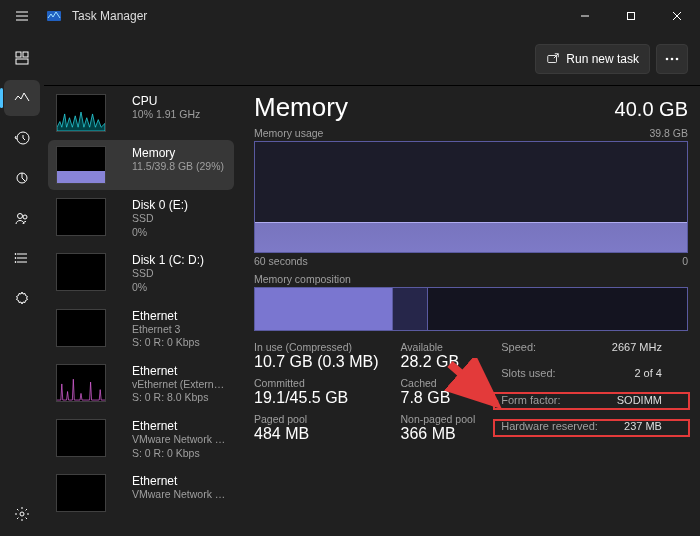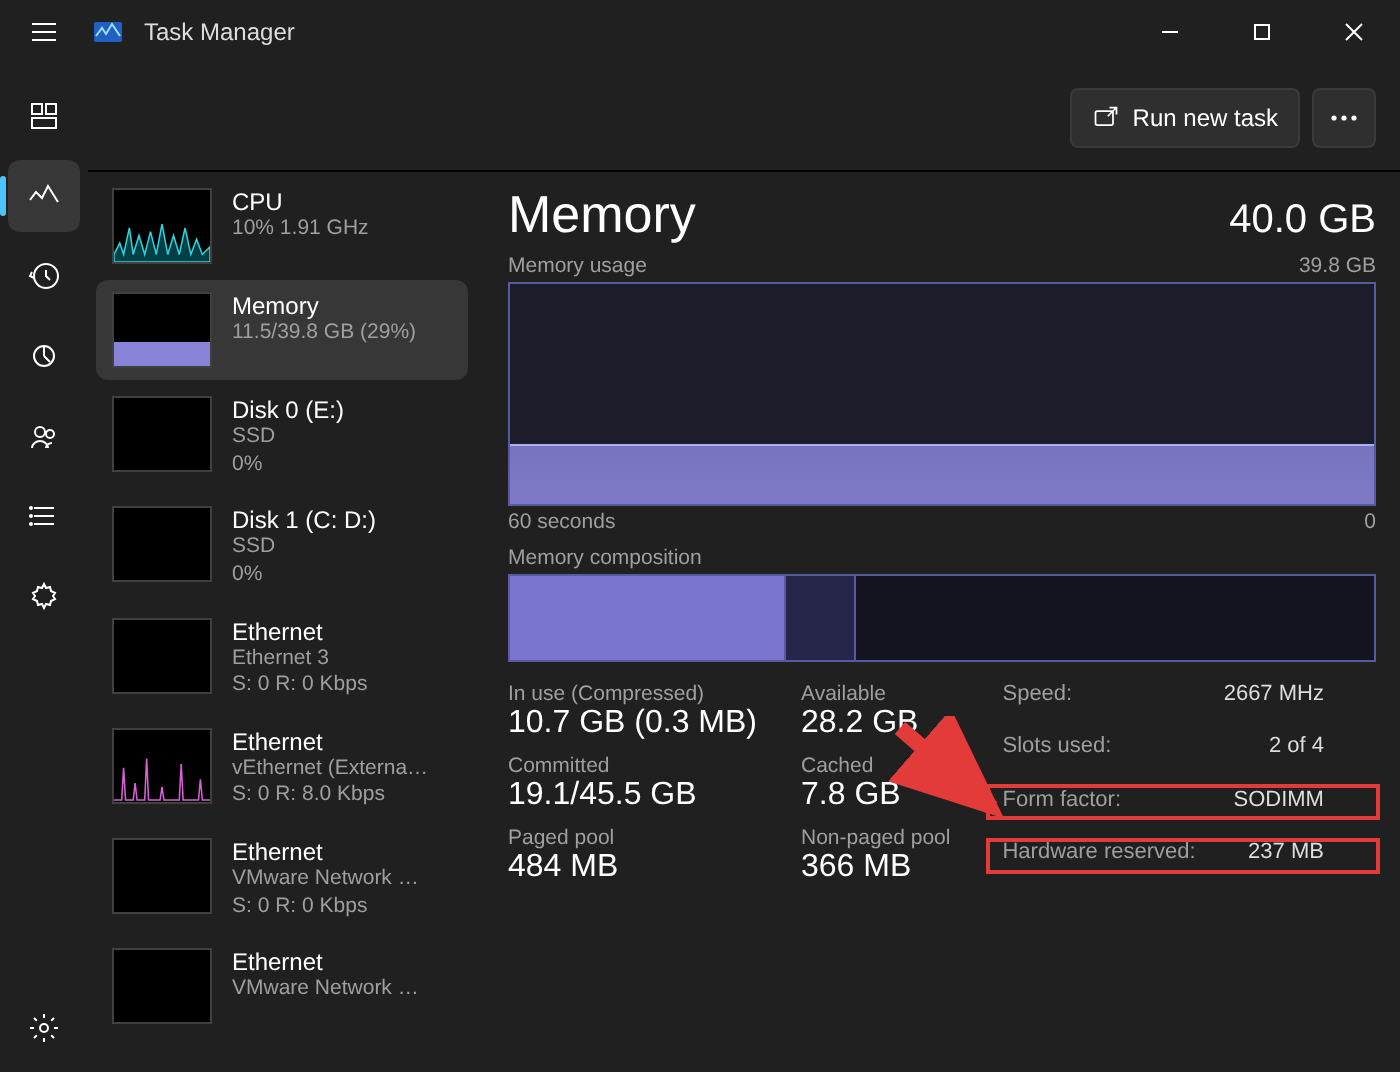--- a/index.html
+++ b/index.html
@@ -64,21 +64,21 @@
   }
   .icon-btn{
     width:32px;height:30px;display:flex;align-items:center;justify-content:center;
     border:1px solid #3a3a3a;border-radius:4px;background:#2f2f2f;
   }
   
   .content{flex:1;display:flex;min-height:0;}
   
   .reslist{width:194px;background:var(--bg);overflow:hidden;}
   .res-item{
-    display:flex;padding:6px 8px;gap:10px;border-radius:6px;margin:2px 4px;
+    display:flex;padding:6px 8px;gap:26px;border-radius:6px;margin:2px 4px;
   }
   .res-item.selected{background:#373737;}
   .thumb{
     width:50px;height:38px;background:var(--bg-darker);
     border:1px solid var(--thumb-border);position:relative;overflow:hidden;flex-shrink:0;
   }
   .res-text{min-width:0;}
   .res-title{font-size:12px;white-space:nowrap;overflow:hidden;text-overflow:ellipsis;}
   .res-sub{font-size:10.5px;color:var(--text-dim);line-height:1.3;white-space:nowrap;overflow:hidden;text-overflow:ellipsis;}
   

